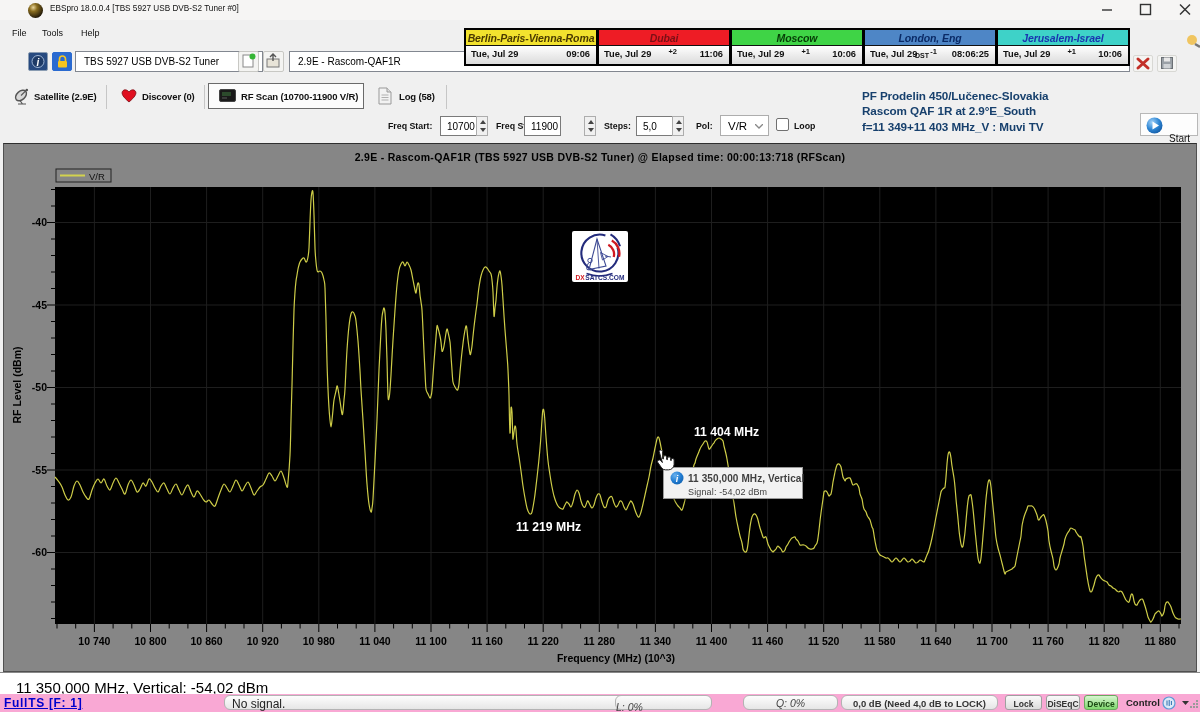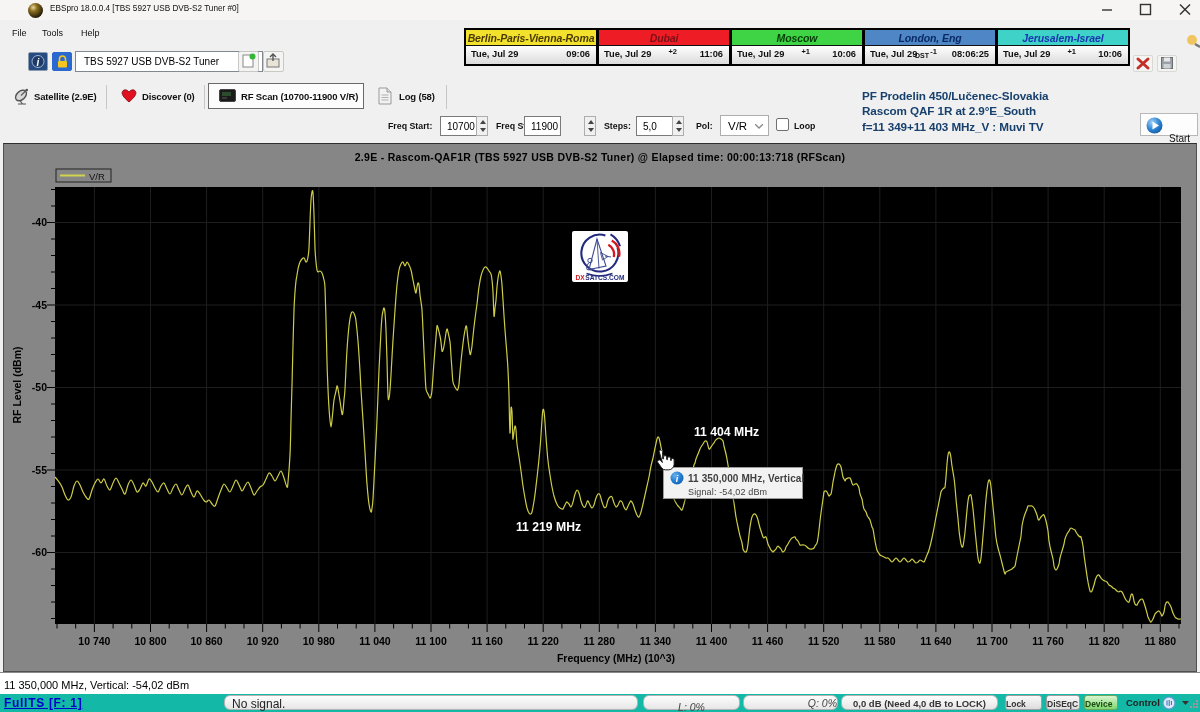--- a/index.html
+++ b/index.html
@@ -27,24 +27,24 @@
 #freqrow{left:0;top:112px;width:1200px;height:31px;background:#f0f0f0}
 .flab{position:absolute;font-size:8.8px;font-weight:600;color:#111;top:9px}
 .finp{position:absolute;top:4px;height:20px;background:#fff;border:1px solid #7a7a7a;font-size:10px;color:#000;padding:4px 0 0 6px}
 .spin{position:absolute;top:4px;width:12px;height:20px;border:1px solid #adadad;background:#f0f0f0}
 .spin:before{content:"";position:absolute;left:2.5px;top:3px;border-left:3px solid transparent;border-right:3px solid transparent;border-bottom:4px solid #444}
 .spin:after{content:"";position:absolute;left:2.5px;bottom:3px;border-left:3px solid transparent;border-right:3px solid transparent;border-top:4px solid #444}
 #sidetext{left:862px;top:88px;font-size:11.7px;font-weight:bold;color:#17406d;line-height:15.3px;white-space:nowrap;letter-spacing:-0.1px}
 #startbtn{left:1140px;top:113px;width:58px;height:23px;background:#fdfdfd;border:1px solid #b8b8b8;font-size:10px;color:#111}
 #chart{left:3px;top:143px;width:1194px;height:529px;background:#868686;border:1px solid #505050;border-top-color:#2f2f2f}
 #mhzline{left:0;top:672px;width:1200px;height:22px;background:#fff;border-top:1px solid #888}
-#mhztxt{left:4px;top:6px;font-size:11px;color:#000}
-#statusbar{left:0;top:694px;width:1200px;height:18px;background:#14b8a6}
+#mhztxt{left:16px;top:6px;font-size:15px;color:#000}
+#statusbar{left:0;top:694px;width:1200px;height:18px;background:#f9a8d4}
 .spanel{position:absolute;top:1px;height:15px;background:linear-gradient(#fdfdfd,#e6e6e6);border:1px solid #b3b3b3;border-radius:6px;font-size:10.5px;color:#222}
-.sbtn2{position:absolute;top:1px;height:15px;background:linear-gradient(#fafafa,#dcdcdc);border:1px solid #9f9f9f;border-radius:3px;font-size:8.5px;font-weight:600;color:#333;text-align:left}
+.sbtn2{position:absolute;top:1px;height:15px;background:linear-gradient(#fafafa,#dcdcdc);border:1px solid #9f9f9f;border-radius:3px;font-size:8.5px;font-weight:600;color:#333;text-align:center}
 svg text{font-family:"Liberation Sans",sans-serif}
 .tkx{font-size:10.5px;font-weight:bold;fill:#000}
 .tk{stroke:#000;stroke-width:1}
 .gr{stroke:#1e1e1e;stroke-width:1}
 </style></head>
 <body>
 
 <div class="abs" id="titlebar">
  <svg class="abs" style="left:27px;top:2px" width="17" height="17">
   <defs>
@@ -90,20 +90,25 @@
  <div class="sbtn" style="left:238px;top:5px;width:21px;height:21px">
   <svg width="19" height="19">
         <rect x="4" y="3" width="10" height="12" fill="#fff" stroke="#888"></rect>
         <circle cx="13.5" cy="4.5" r="3" fill="#35b535"></circle>
       </svg>
  </div>
  <div class="sbtn" style="left:263px;top:5px;width:21px;height:21px">
   <svg width="19" height="19">
         <rect x="3" y="7" width="12" height="8" fill="#e8e4d8" stroke="#777"></rect>
         <path d="M9 2 L9 9 M6 5 L9 2 L12 5" fill="none" stroke="#555" stroke-width="1.4"></path>
+      </svg>
+ </div>
+ <div class="combo" style="left:289px;top:5px;width:841px;height:21px;padding:1px 0 0 8px">2.9E - Rascom-QAF1R
+  <svg class="arr" width="9" height="6">
+        <path d="M0 0 L4 4 L8 0" fill="none" stroke="#444" stroke-width="1.3"></path>
       </svg>
  </div>
  <div class="sbtn" style="left:1133px;top:9px;width:20px;height:17px;border-color:#d8d8d4">
   <svg width="18" height="15">
         <path d="M4 3 L14 12 M14 3 L4 12" stroke="#c23028" stroke-width="3" stroke-linecap="round"></path>
       </svg>
  </div>
  <div class="sbtn" style="left:1157px;top:9px;width:20px;height:17px;border-color:#d8d8d4">
   <svg width="18" height="15">
         <rect x="3.5" y="1.5" width="11" height="11" fill="#9aa0a6" stroke="#6a6f74"></rect>
@@ -414,22 +419,22 @@
 <svg class="abs" style="left:654px;top:450px" width="22" height="26">
  <path d="M5.2 1.6 a1.7 1.7 0 0 1 3.4 0 v7.2 l0.9 0.15 v-1.9 a1.55 1.55 0 0 1 3.1 0.15 v2.2 l0.9 0.2 v-1.4 a1.5 1.5 0 0 1 3 0.25 v1.8 l0.8 0.25 v-0.8 a1.4 1.4 0 0 1 2.8 0.35 v4.3 a5.6 5.6 0 0 1 -5.6 5.5 h-3.2 a4.6 4.6 0 0 1 -3.7 -2 l-3.6 -5.1 a1.7 1.7 0 0 1 2.7 -2.1 l1.7 1.9 z" fill="#fff" stroke="#222" stroke-width="1"></path>
 </svg>
 
 <div class="abs" id="mhzline">
     <div class="abs" id="mhztxt">11 350,000 MHz, Vertical: -54,02 dBm</div>
   </div>
 <div class="abs" id="statusbar">
  <div class="abs" style="left:4px;top:2px;font-size:12px;font-weight:bold;color:#0000cc;text-decoration:underline;letter-spacing:0.7px">FullTS [F: 1]</div>
  <div class="spanel" style="left:224px;width:414px;padding:1px 0 0 7px;font-size:12px">No signal.</div>
- <div class="spanel" style="left:643px;width:97px;text-align:center;padding-top:5px;font-style:italic;color:#444">L: 0%</div>
- <div class="spanel" style="left:743px;width:95px;text-align:right;padding-top:1px;font-style:italic;color:#444">Q: 0%</div>
+ <div class="spanel" style="left:615px;width:97px;text-align:left;padding-top:5px;font-style:italic;color:#444">L: 0%</div>
+ <div class="spanel" style="left:743px;width:95px;text-align:center;padding-top:1px;font-style:italic;color:#444">Q: 0%</div>
  <div class="spanel" style="left:841px;width:157px;text-align:center;padding-top:2px;font-weight:bold;color:#333;font-size:9.5px">0,0 dB (Need 4,0 dB to LOCK)</div>
  <div class="sbtn2" style="left:1005px;width:37px;padding-top:3px">Lock</div>
  <div class="sbtn2" style="left:1046px;width:34px;padding-top:3px">DiSEqC</div>
  <div class="sbtn2" style="left:1084px;width:34px;padding-top:3px;background:linear-gradient(#d8f5d0,#7fd86e);border-color:#6aa85e;color:#1c4a14">Device</div>
  <div class="abs" style="left:1126px;top:3px;font-size:9.5px;font-weight:bold;color:#222">Control</div>
  <svg class="abs" style="left:1162px;top:2px" width="30" height="14">
   <circle cx="7" cy="7" r="6" fill="#dce9f7" stroke="#5b9bd5" stroke-width="1.2"></circle>
   <path d="M5 4.5 v5 M7.2 4 v6 M9.4 5 v4" stroke="#2e6fb0" stroke-width="1"></path>
   <path d="M20 5 l3.5 4 l3.5-4 z" fill="#333"></path>
  </svg>

